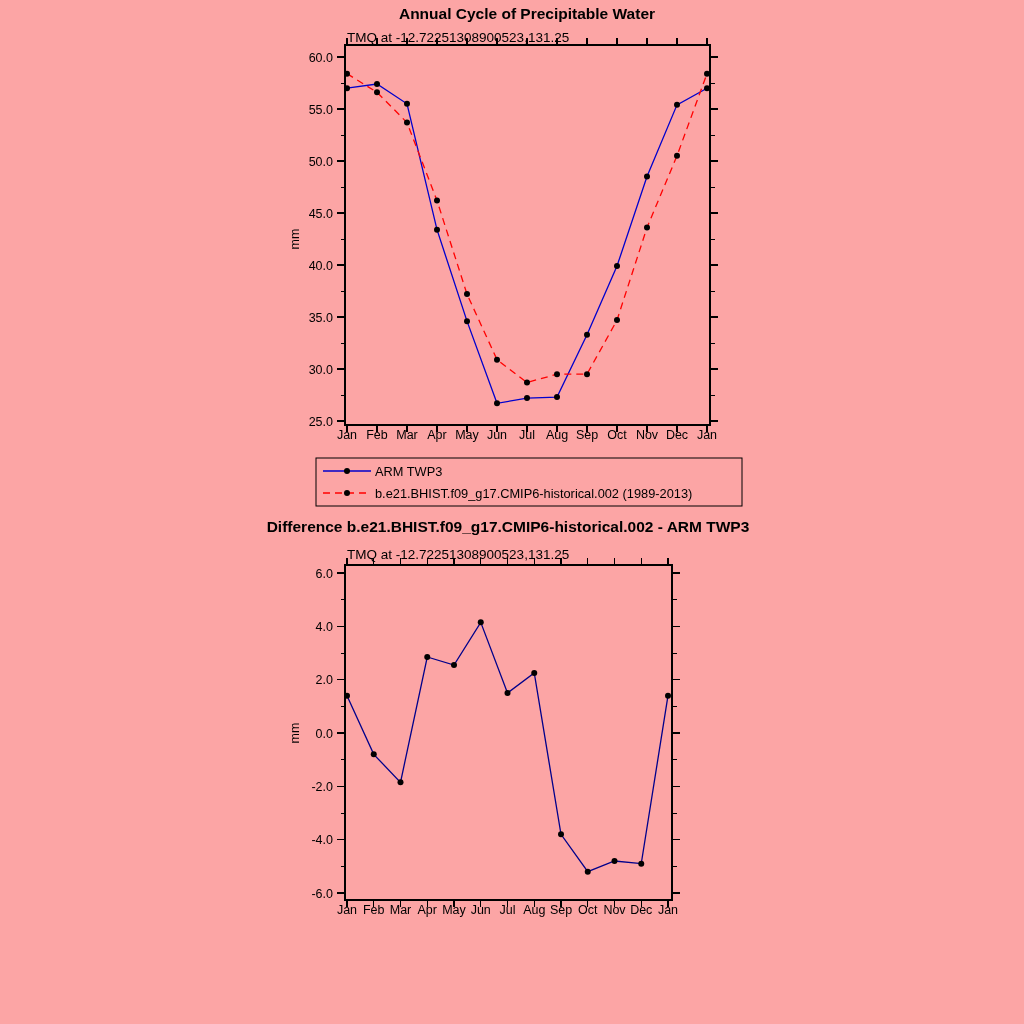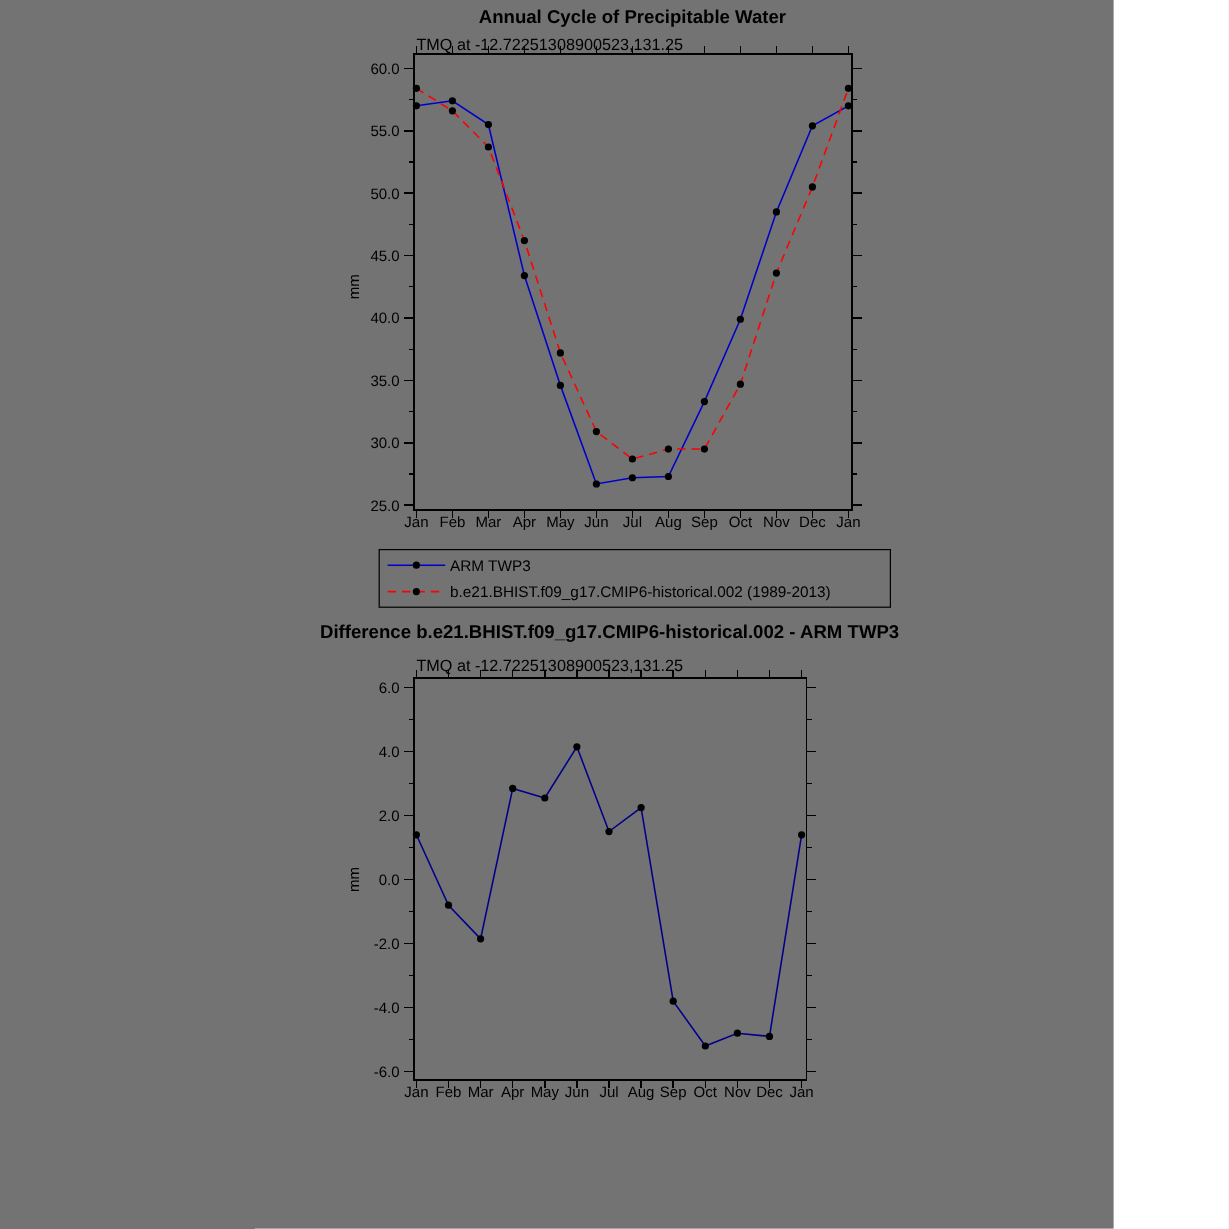--- a/index.html
+++ b/index.html
@@ -1,16 +1,16 @@
 <!DOCTYPE html>
 <html><head>
 <meta charset="utf-8">
 <style>
   html,body{margin:0;padding:0;background:#ffffff;}
-  .stage{position:relative;width:928px;height:1024px;background:#737373;overflow:hidden;
+  .stage{position:relative;width:1024px;height:1024px;background:#fca5a5;overflow:hidden;
          font-family:"Liberation Sans",sans-serif;}
   svg{display:block;}
   svg text{font-family:"Liberation Sans",sans-serif;fill:#000000;}
   .title{font-size:15.5px;font-weight:bold;}
   .subtitle{font-size:13.5px;}
   .axis-label{font-size:12.5px;}
   .tick-label{font-size:12.5px;}
   .legend-label{font-size:12.8px;}
   .legend-box{fill:none;stroke:#000000;stroke-width:1;}
 </style>

